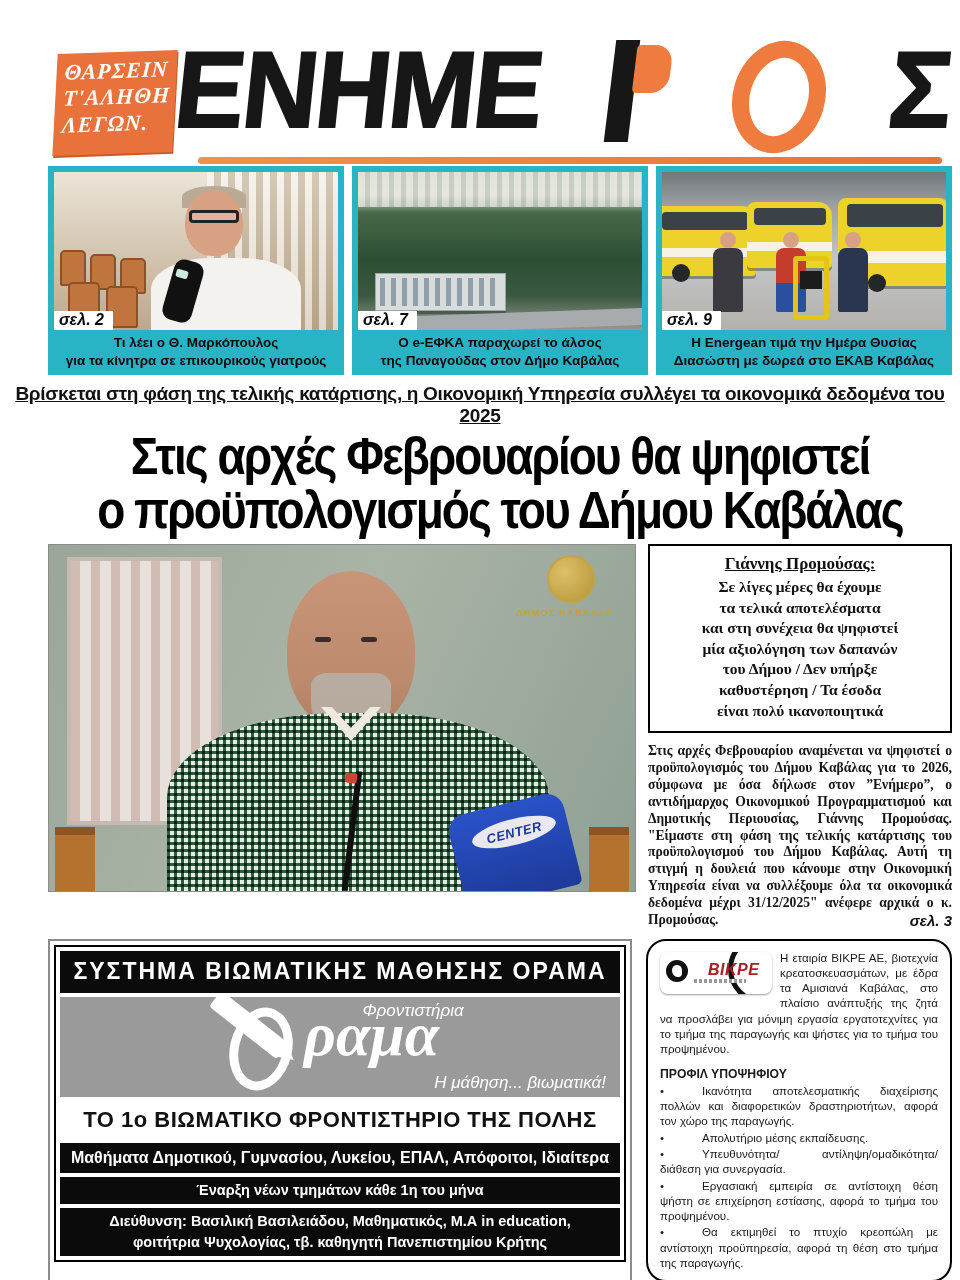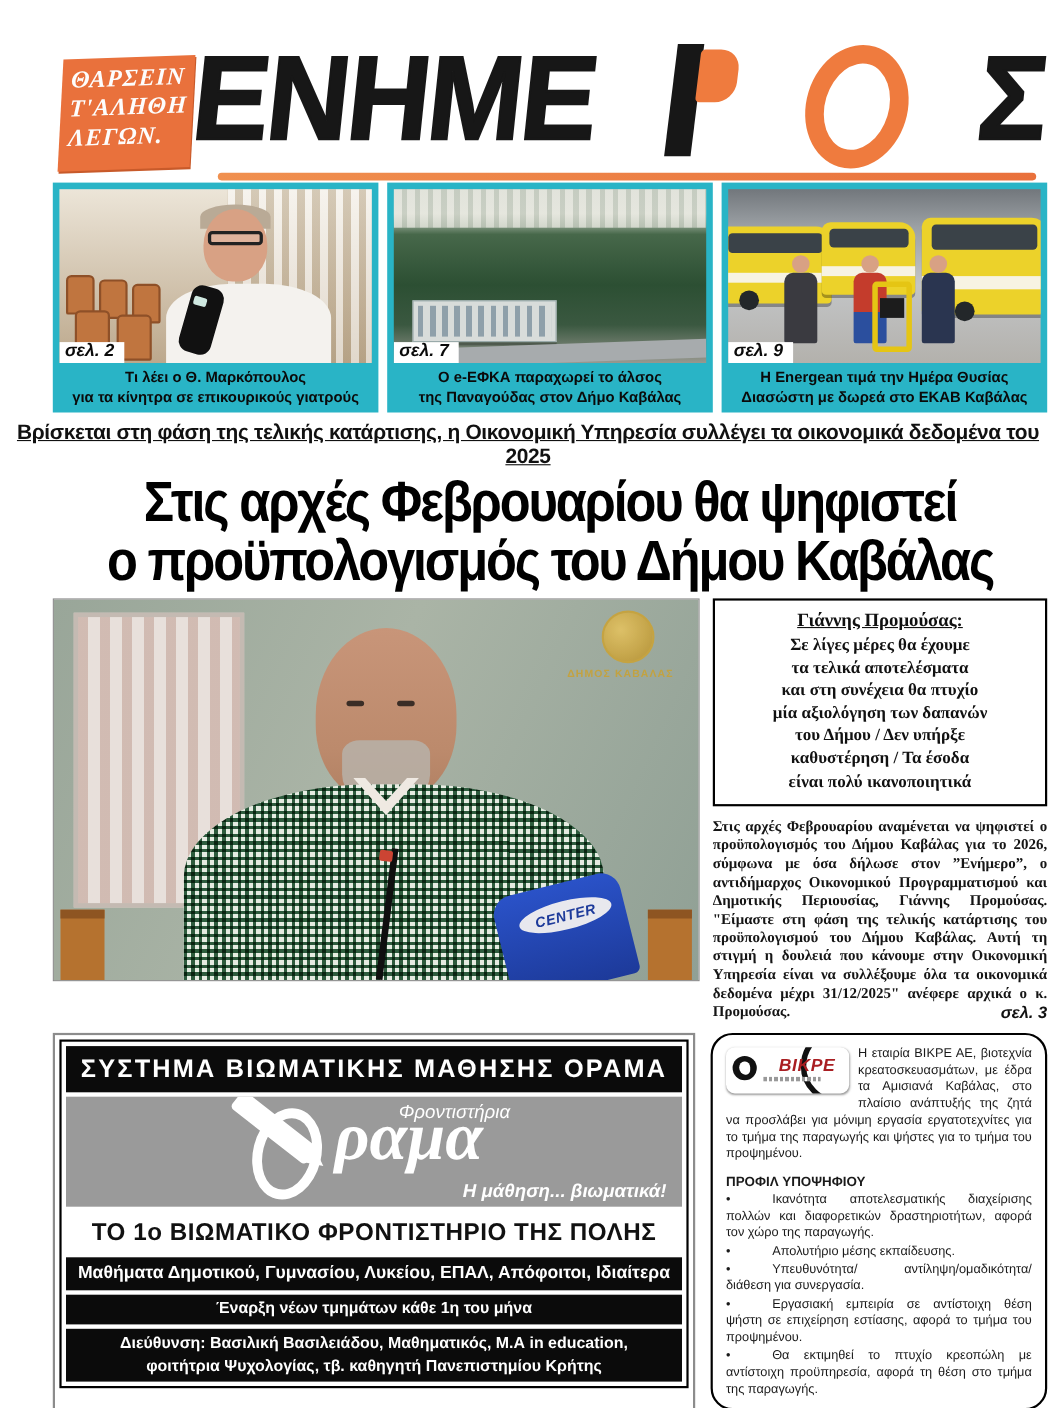--- a/index.html
+++ b/index.html
@@ -130,21 +130,21 @@
   .obar1 { height:42px; font-size:23px; font-weight:bold; letter-spacing:2px; }
   .ogray { height:100px; background:#9a9a9a; position:relative; overflow:hidden; }
   .ofront { position:absolute; left:54%; top:4px; color:#fff; font-style:italic; font-size:17px; }
   .oring { position:absolute; left:170px; top:10px; width:62px; height:84px; border:9px solid #fff; border-radius:50%; transform:rotate(14deg); }
   .opencil { position:absolute; left:146px; top:18px; width:86px; height:20px; background:#fff; border-radius:4px;
              transform:rotate(38deg); }
   .opencil::after { content:""; position:absolute; right:-14px; top:2px; border-left:16px solid #fff;
              border-top:8px solid transparent; border-bottom:8px solid transparent; }
   .oword { position:absolute; left:244px; top:6px; color:#fff; font-family:"Liberation Serif", serif;
            font-style:italic; font-weight:bold; font-size:62px; line-height:1; }
-  .otag { position:absolute; right:14px; bottom:4px; color:#fff; font-style:italic; font-size:17px;font-weight:bold; }
+  .otag { position:absolute; right:14px; bottom:4px; color:#fff; font-style:italic; font-size:17px; }
   .owhite { height:38px; display:flex; align-items:center; justify-content:center;
             font-size:22px; font-weight:bold; letter-spacing:0.5px; }
   .obar2 { height:30px; font-size:16px; font-weight:bold; }
   .obar3 { height:27px; font-size:14.5px; font-weight:bold; }
   .obar4 { height:48px; font-size:14.5px; font-weight:bold; flex-direction:column; line-height:1.45; }
 
   .bikre { flex:1; border:2px solid #000; border-radius:20px; padding:9px 12px 10px 12px;
            font-size:11.6px; line-height:1.32; text-align:justify; color:#1a1a1a; }
   .blogo { float:left; width:112px; height:42px; background:#fff; border-radius:8px; margin:2px 8px 2px 0;
            position:relative; box-shadow:0 1px 2px rgba(0,0,0,.4); overflow:hidden; }
@@ -268,21 +268,21 @@
       <span class="cmiclabel">CENTER</span>
       <span class="post" style="left:6px;"></span>
       <span class="post" style="right:6px;"></span>
     </div>
 
     <div class="rightcol">
       <div class="qbox">
         <div class="qhead">Γιάννης Προμούσας:</div>
         <div class="qline">Σε λίγες μέρες θα έχουμε</div>
         <div class="qline">τα τελικά αποτελέσματα</div>
-        <div class="qline">και στη συνέχεια θα πτυχίο</div>
+        <div class="qline">και στη συνέχεια θα ψηφιστεί</div>
         <div class="qline">μία αξιολόγηση των δαπανών</div>
         <div class="qline">του Δήμου / Δεν υπήρξε</div>
         <div class="qline">καθυστέρηση / Τα έσοδα</div>
         <div class="qline">είναι πολύ ικανοποιητικά</div>
       </div>
       <div class="article">Στις αρχές Φεβρουαρίου αναμένεται να ψηφιστεί ο προϋπολογισμός του Δήμου Καβάλας για το 2026, σύμφωνα με όσα δήλωσε στον ”Ενήμερο”, ο αντιδήμαρχος Οικονομικού Προγραμματισμού και Δημοτικής Περιουσίας, Γιάννης Προμούσας. "Είμαστε στη φάση της τελικής κατάρτισης του προϋπολογισμού του Δήμου Καβάλας. Αυτή τη στιγμή η δουλειά που κάνουμε στην Οικονομική Υπηρεσία είναι να συλλέξουμε όλα τα οικονομικά δεδομένα μέχρι 31/12/2025" ανέφερε αρχικά ο κ. Προμούσας.</div>
       <div class="pageref">σελ. 3</div>
     </div>
 
   </div>

